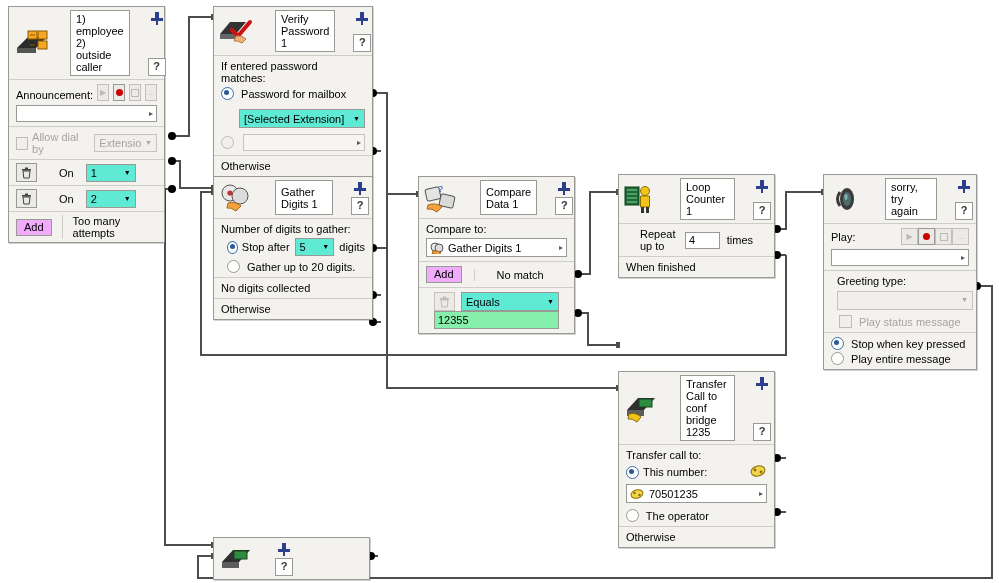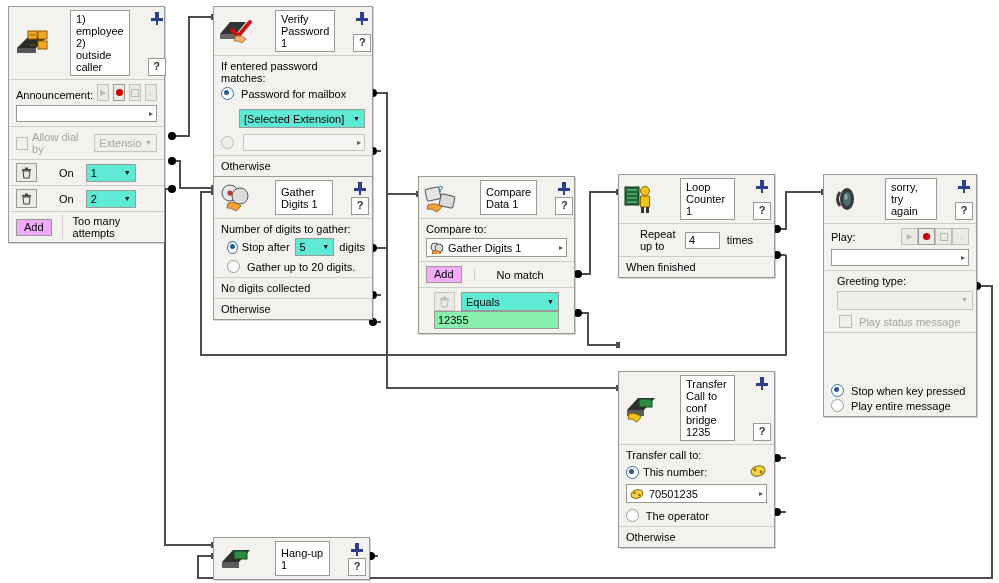--- a/index.html
+++ b/index.html
@@ -445,21 +445,21 @@
       <div class="combo dis" style="width:130px;margin-left:6px;height:17px;">
         <span class="cv"></span>
         <span class="arr">▼</span>
       </div>
       <div style="margin-top:5px;margin-left:8px;">
         <span class="chk"></span>
         <span class="dim">Play status message</span>
       </div>
     </div>
     <div class="section">
-      <div style="margin-bottom:2px;margin-top:47px;">
+      <div style="margin-bottom:2px;">
         <span class="radio on"></span>
         <span>Stop when key pressed</span>
       </div>
       <div>
         <span class="radio"></span>
         <span>Play entire message</span>
       </div>
     </div>
   </div>
 
@@ -519,21 +519,20 @@
 
   <div class="node" style="left:213px;top:537px;width:155px;">
     <div class="hdr">
       <div class="icon">
         <svg width="38" height="30" viewBox="0 0 38 30">
           <polygon points="4,18 15,6 32,6 21,18" fill="#2f2f2f"></polygon>
           <polygon points="4,18 4,24 21,24 21,18" fill="#5c5c5c"></polygon>
           <rect x="16" y="7" width="13" height="8" fill="#2e8b3f" stroke="#14461f"></rect>
         </svg>
       </div>
-      <div class="titlebox">Hang-up 1</div>
       <div class="btns">
         <span>
           <svg width="16" height="14" viewBox="0 0 16 14">
               <rect x="6" y="1" width="4" height="6" fill="#2b3f8c"></rect>
               <rect x="2" y="7" width="12" height="3" fill="#2b3f8c"></rect>
               <rect x="7" y="10" width="2" height="4" fill="#2b3f8c"></rect>
             </svg>
         </span>
         <span class="helpbtn">?</span>
       </div>

